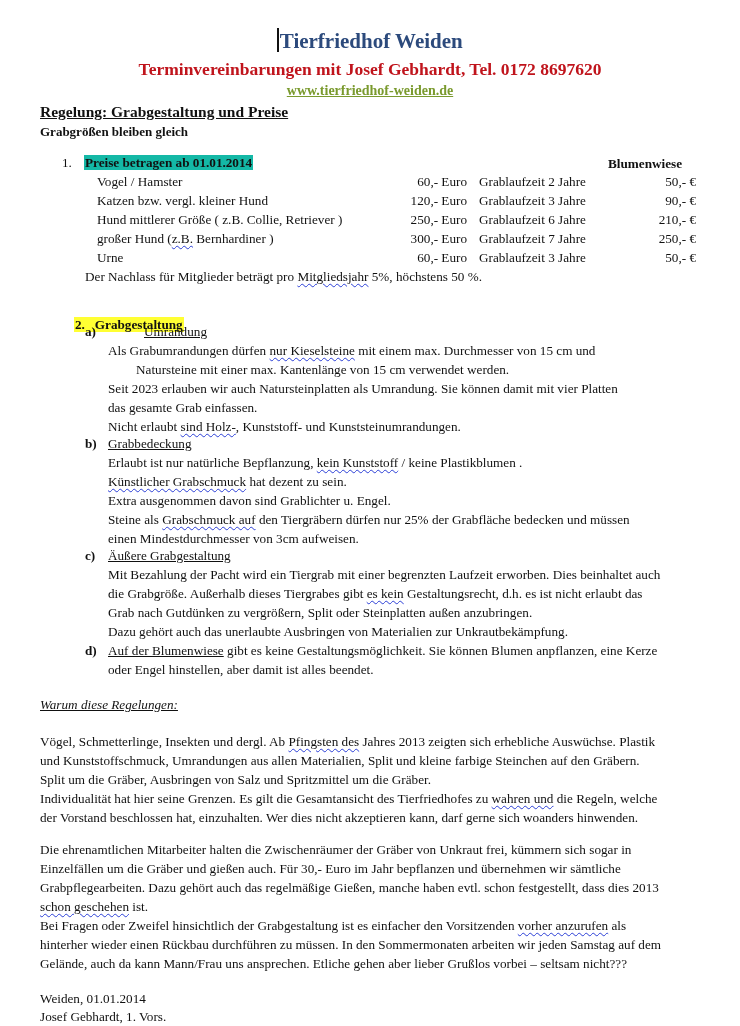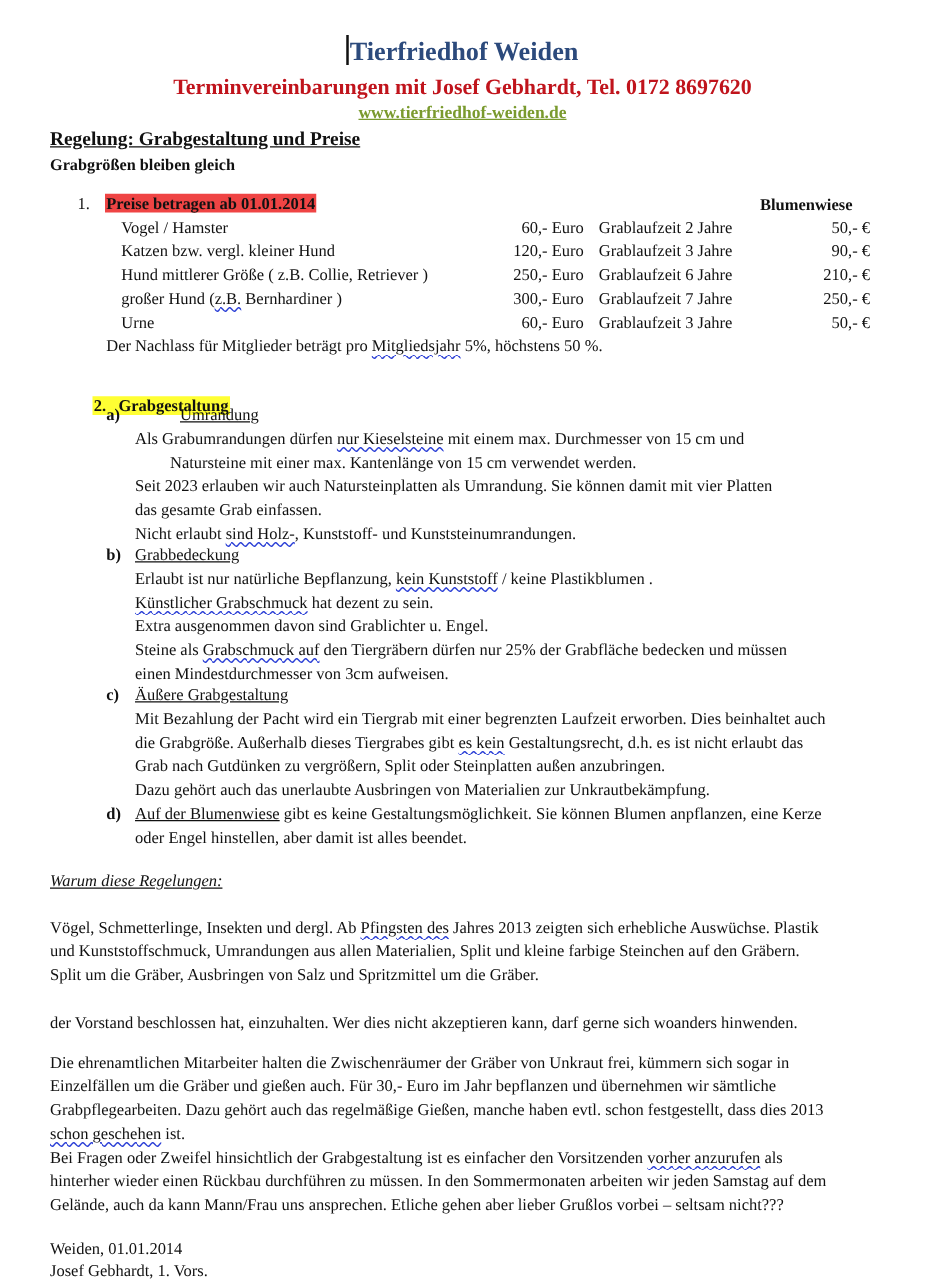--- a/index.html
+++ b/index.html
@@ -24,21 +24,21 @@
     font-size: 14px; font-weight: bold; color: #7a9a2e; text-align: center;
     text-decoration: underline;
   }
   #reg-heading {
     position: absolute; left: 40px; top: 103px;
     font-size: 15.5px; font-weight: bold; text-decoration: underline;
   }
   #reg-sub {
     position: absolute; left: 40px; top: 124px; font-size: 13px; font-weight: bold;
   }
-  .hl-green { background: #ef4444; font-weight: bold; padding: 0 1px; }
+  .hl-green { background: #14b8a6; font-weight: bold; padding: 0 1px; }
   .hl-yellow { background: #ffff33; font-weight: bold; padding: 0 1px; }
   .row { position: absolute; left: 85px; height: 18px; line-height: 18px; white-space: nowrap; }
   .c-name { position: absolute; left: 12px; }
   .c-price { position: absolute; right: -342px; width: 120px; text-align: right; }
   .c-term { position: absolute; left: 394px; }
   .c-bw { position: absolute; left: 534px; width: 77px; text-align: right; }
   .line { position: absolute; white-space: nowrap; line-height: 18px; }
   .u { text-decoration: underline; }
   .sq { text-decoration: underline wavy #2b3fd6; text-decoration-thickness: 1px; text-underline-offset: 2px; }
   .sub-lbl { position: absolute; left: 85px; font-weight: bold; }
@@ -120,20 +120,21 @@
   <div class="line" style="left:108px; top:623px;">Dazu gehört auch das unerlaubte Ausbringen von Materialien zur Unkrautbekämpfung.</div>
 
   <div class="sub-lbl line" style="top:642px;">d)</div>
   <div class="line" style="left:108px; top:642px;text-align:right;"><span class="u">Auf der Blumenwiese</span><span> gibt es keine Gestaltungsmöglichkeit. Sie können Blumen anpflanzen, eine Kerze</span></div>
   <div class="line" style="left:108px; top:661px;">oder Engel hinstellen, aber damit ist alles beendet.</div>
 
   <div class="line" style="left:40px; top:696px; font-weight:normal; font-style:italic; text-decoration:underline;">Warum diese Regelungen:</div>
   <div class="line" style="left:40px; top:733px;"><span>Vögel, Schmetterlinge, Insekten und dergl.  Ab </span><span class="sq">Pfingsten  des</span><span>  Jahres 2013 zeigten sich erhebliche Auswüchse. Plastik</span></div>
   <div class="line" style="left:40px; top:752px;">und Kunststoffschmuck, Umrandungen aus allen Materialien, Split und kleine farbige Steinchen auf den Gräbern.</div>
   <div class="line" style="left:40px; top:771px;">Split um die Gräber, Ausbringen von Salz und Spritzmittel um die Gräber.</div>
+  <div class="line" style="left:40px; top:790px;"><span>Individualität hat hier seine Grenzen. Es gilt die Gesamtansicht des Tierfriedhofes zu </span><span class="sq">wahren  und</span><span> die Regeln, welche</span></div>
   <div class="line" style="left:40px; top:809px;">der Vorstand beschlossen hat, einzuhalten. Wer dies nicht akzeptieren kann, darf gerne sich woanders hinwenden.</div>
 
   <div class="line" style="left:40px; top:841px;">Die ehrenamtlichen Mitarbeiter halten die Zwischenräumer der Gräber von Unkraut frei, kümmern sich sogar in</div>
   <div class="line" style="left:40px; top:860px;">Einzelfällen um die Gräber und gießen auch. Für 30,- Euro im Jahr bepflanzen und übernehmen wir sämtliche</div>
   <div class="line" style="left:40px; top:879px;">Grabpflegearbeiten. Dazu gehört auch das regelmäßige Gießen, manche haben evtl. schon festgestellt, dass dies 2013</div>
   <div class="line" style="left:40px; top:898px;"><span class="sq">schon  geschehen</span><span> ist.</span></div>
   <div class="line" style="left:40px; top:917px;"><span>Bei Fragen oder Zweifel hinsichtlich der Grabgestaltung ist es einfacher den Vorsitzenden </span><span class="sq">vorher  anzurufen</span><span> als</span></div>
   <div class="line" style="left:40px; top:936px;">hinterher wieder einen Rückbau durchführen zu müssen.  In den Sommermonaten arbeiten wir jeden Samstag auf dem</div>
   <div class="line" style="left:40px; top:955px;">Gelände, auch da kann Mann/Frau uns ansprechen.  Etliche gehen aber lieber Grußlos vorbei – seltsam nicht???</div>
 

